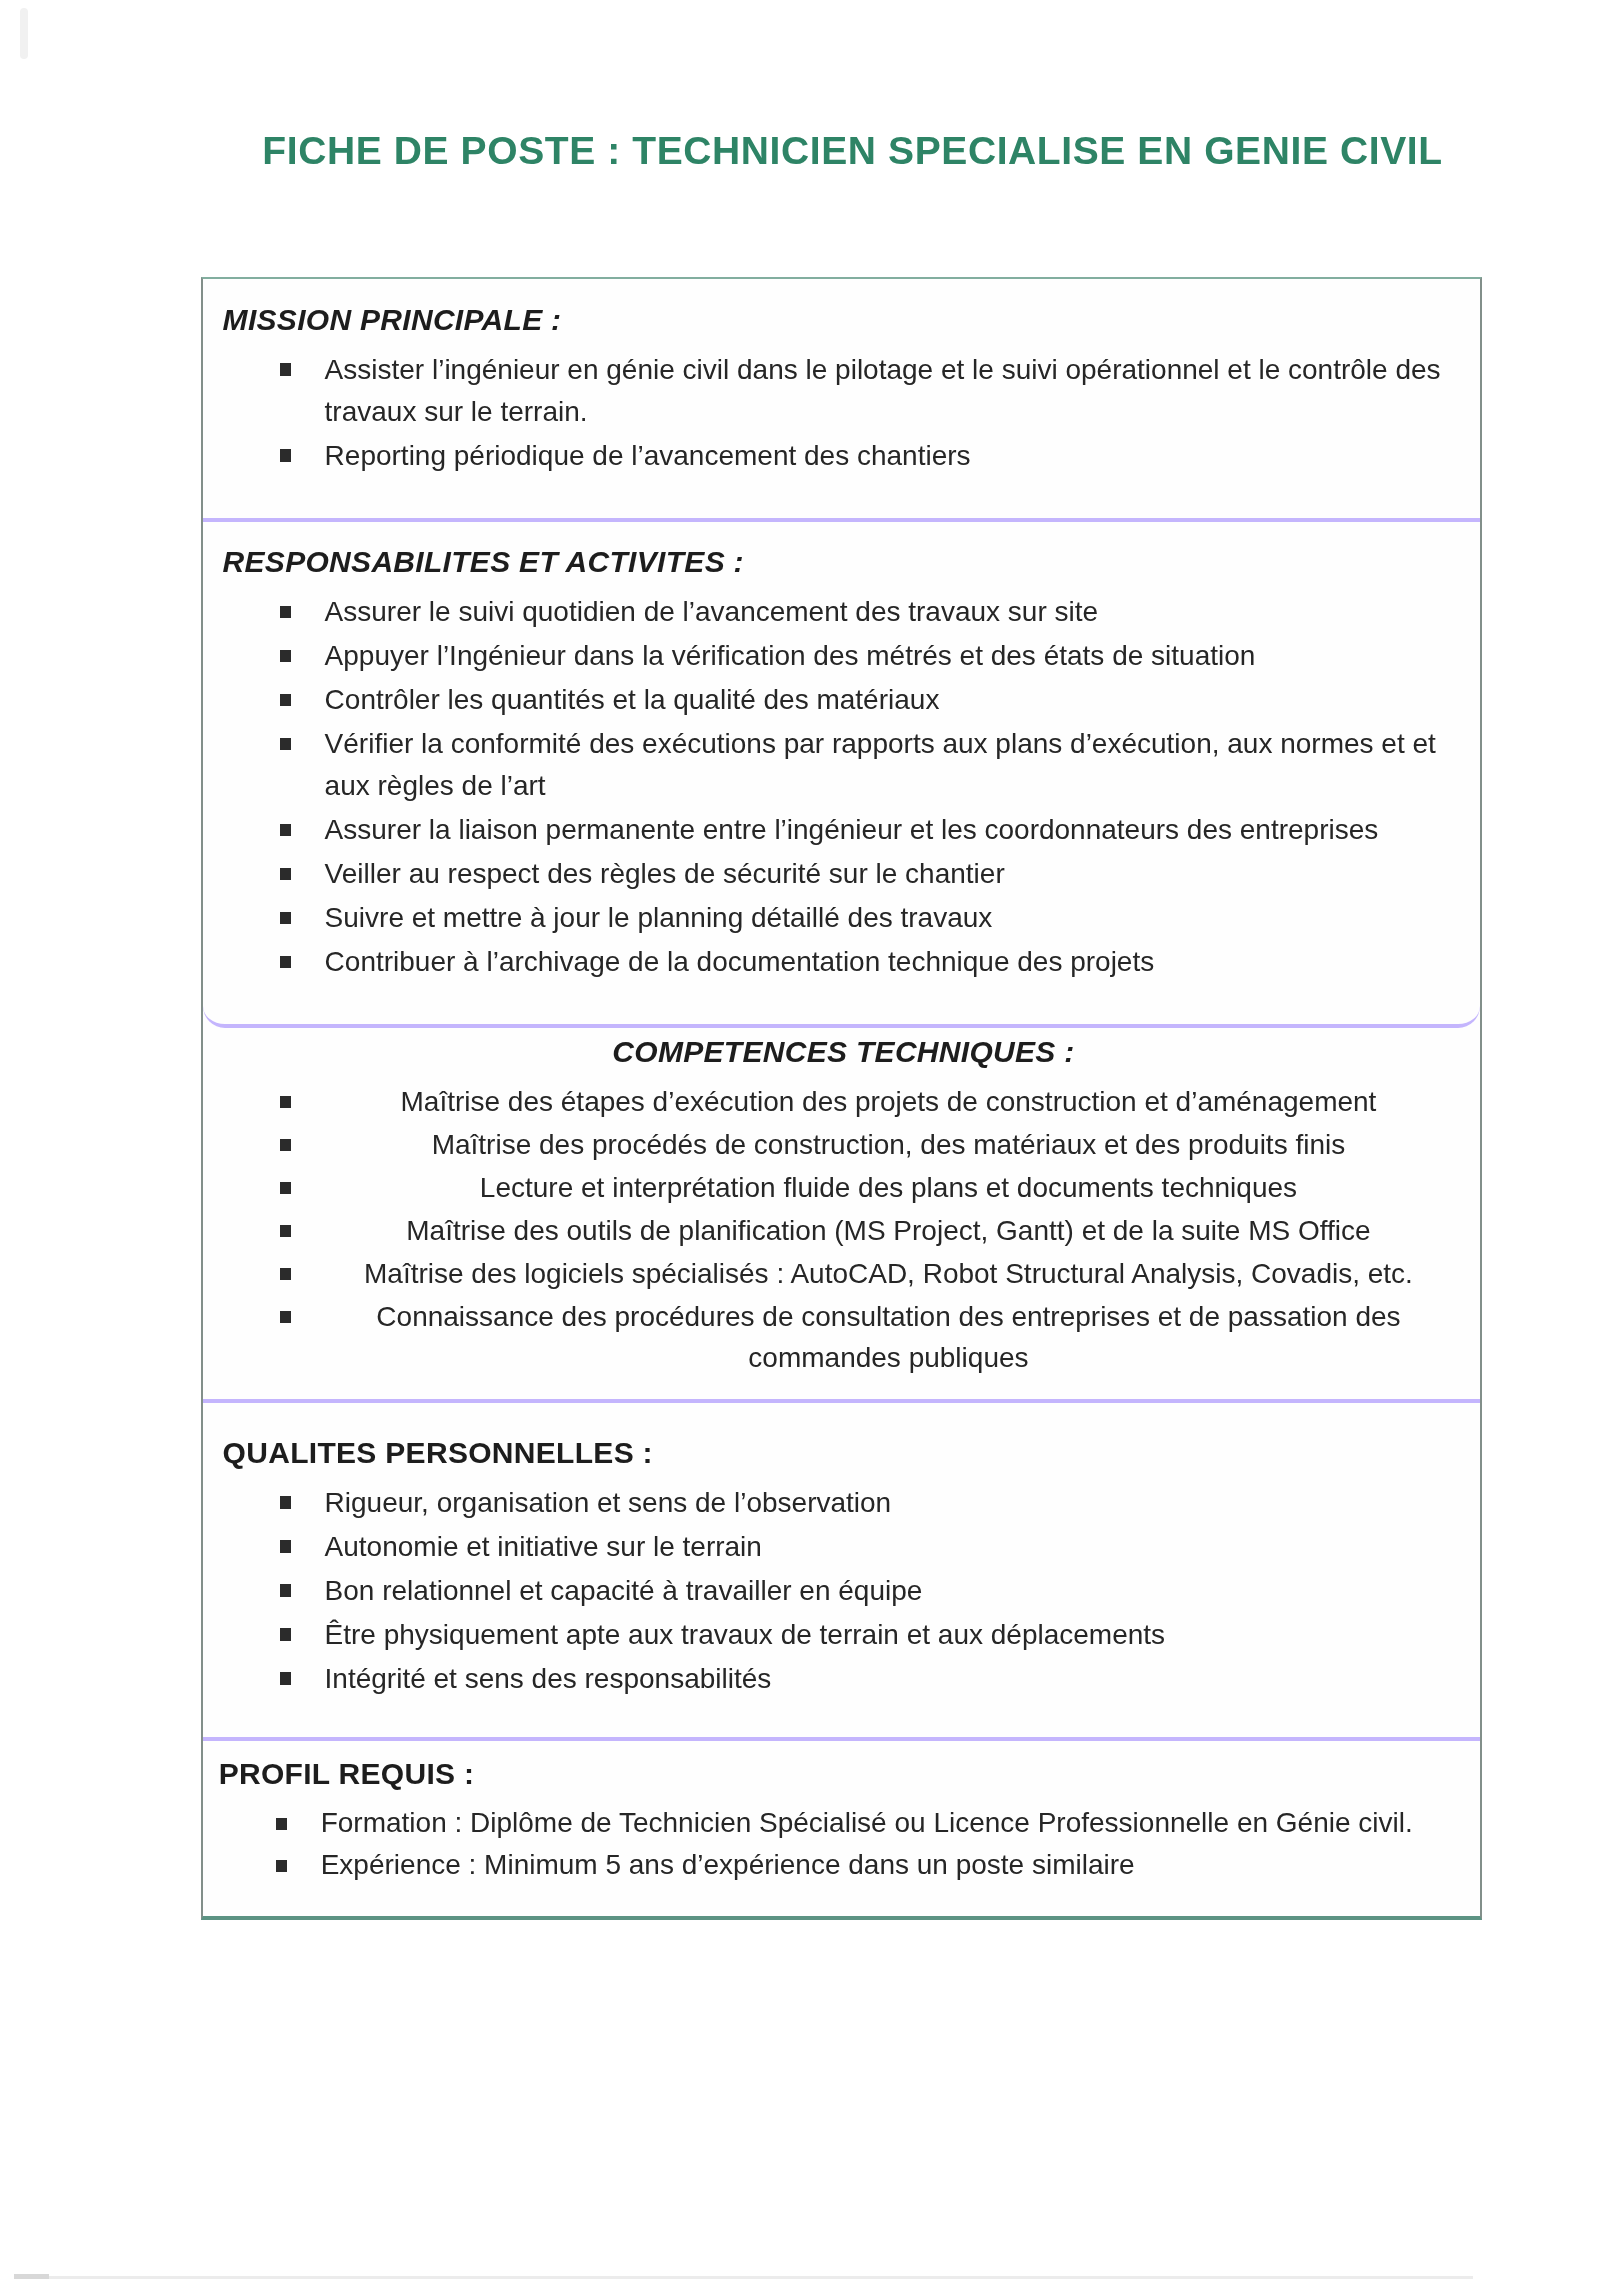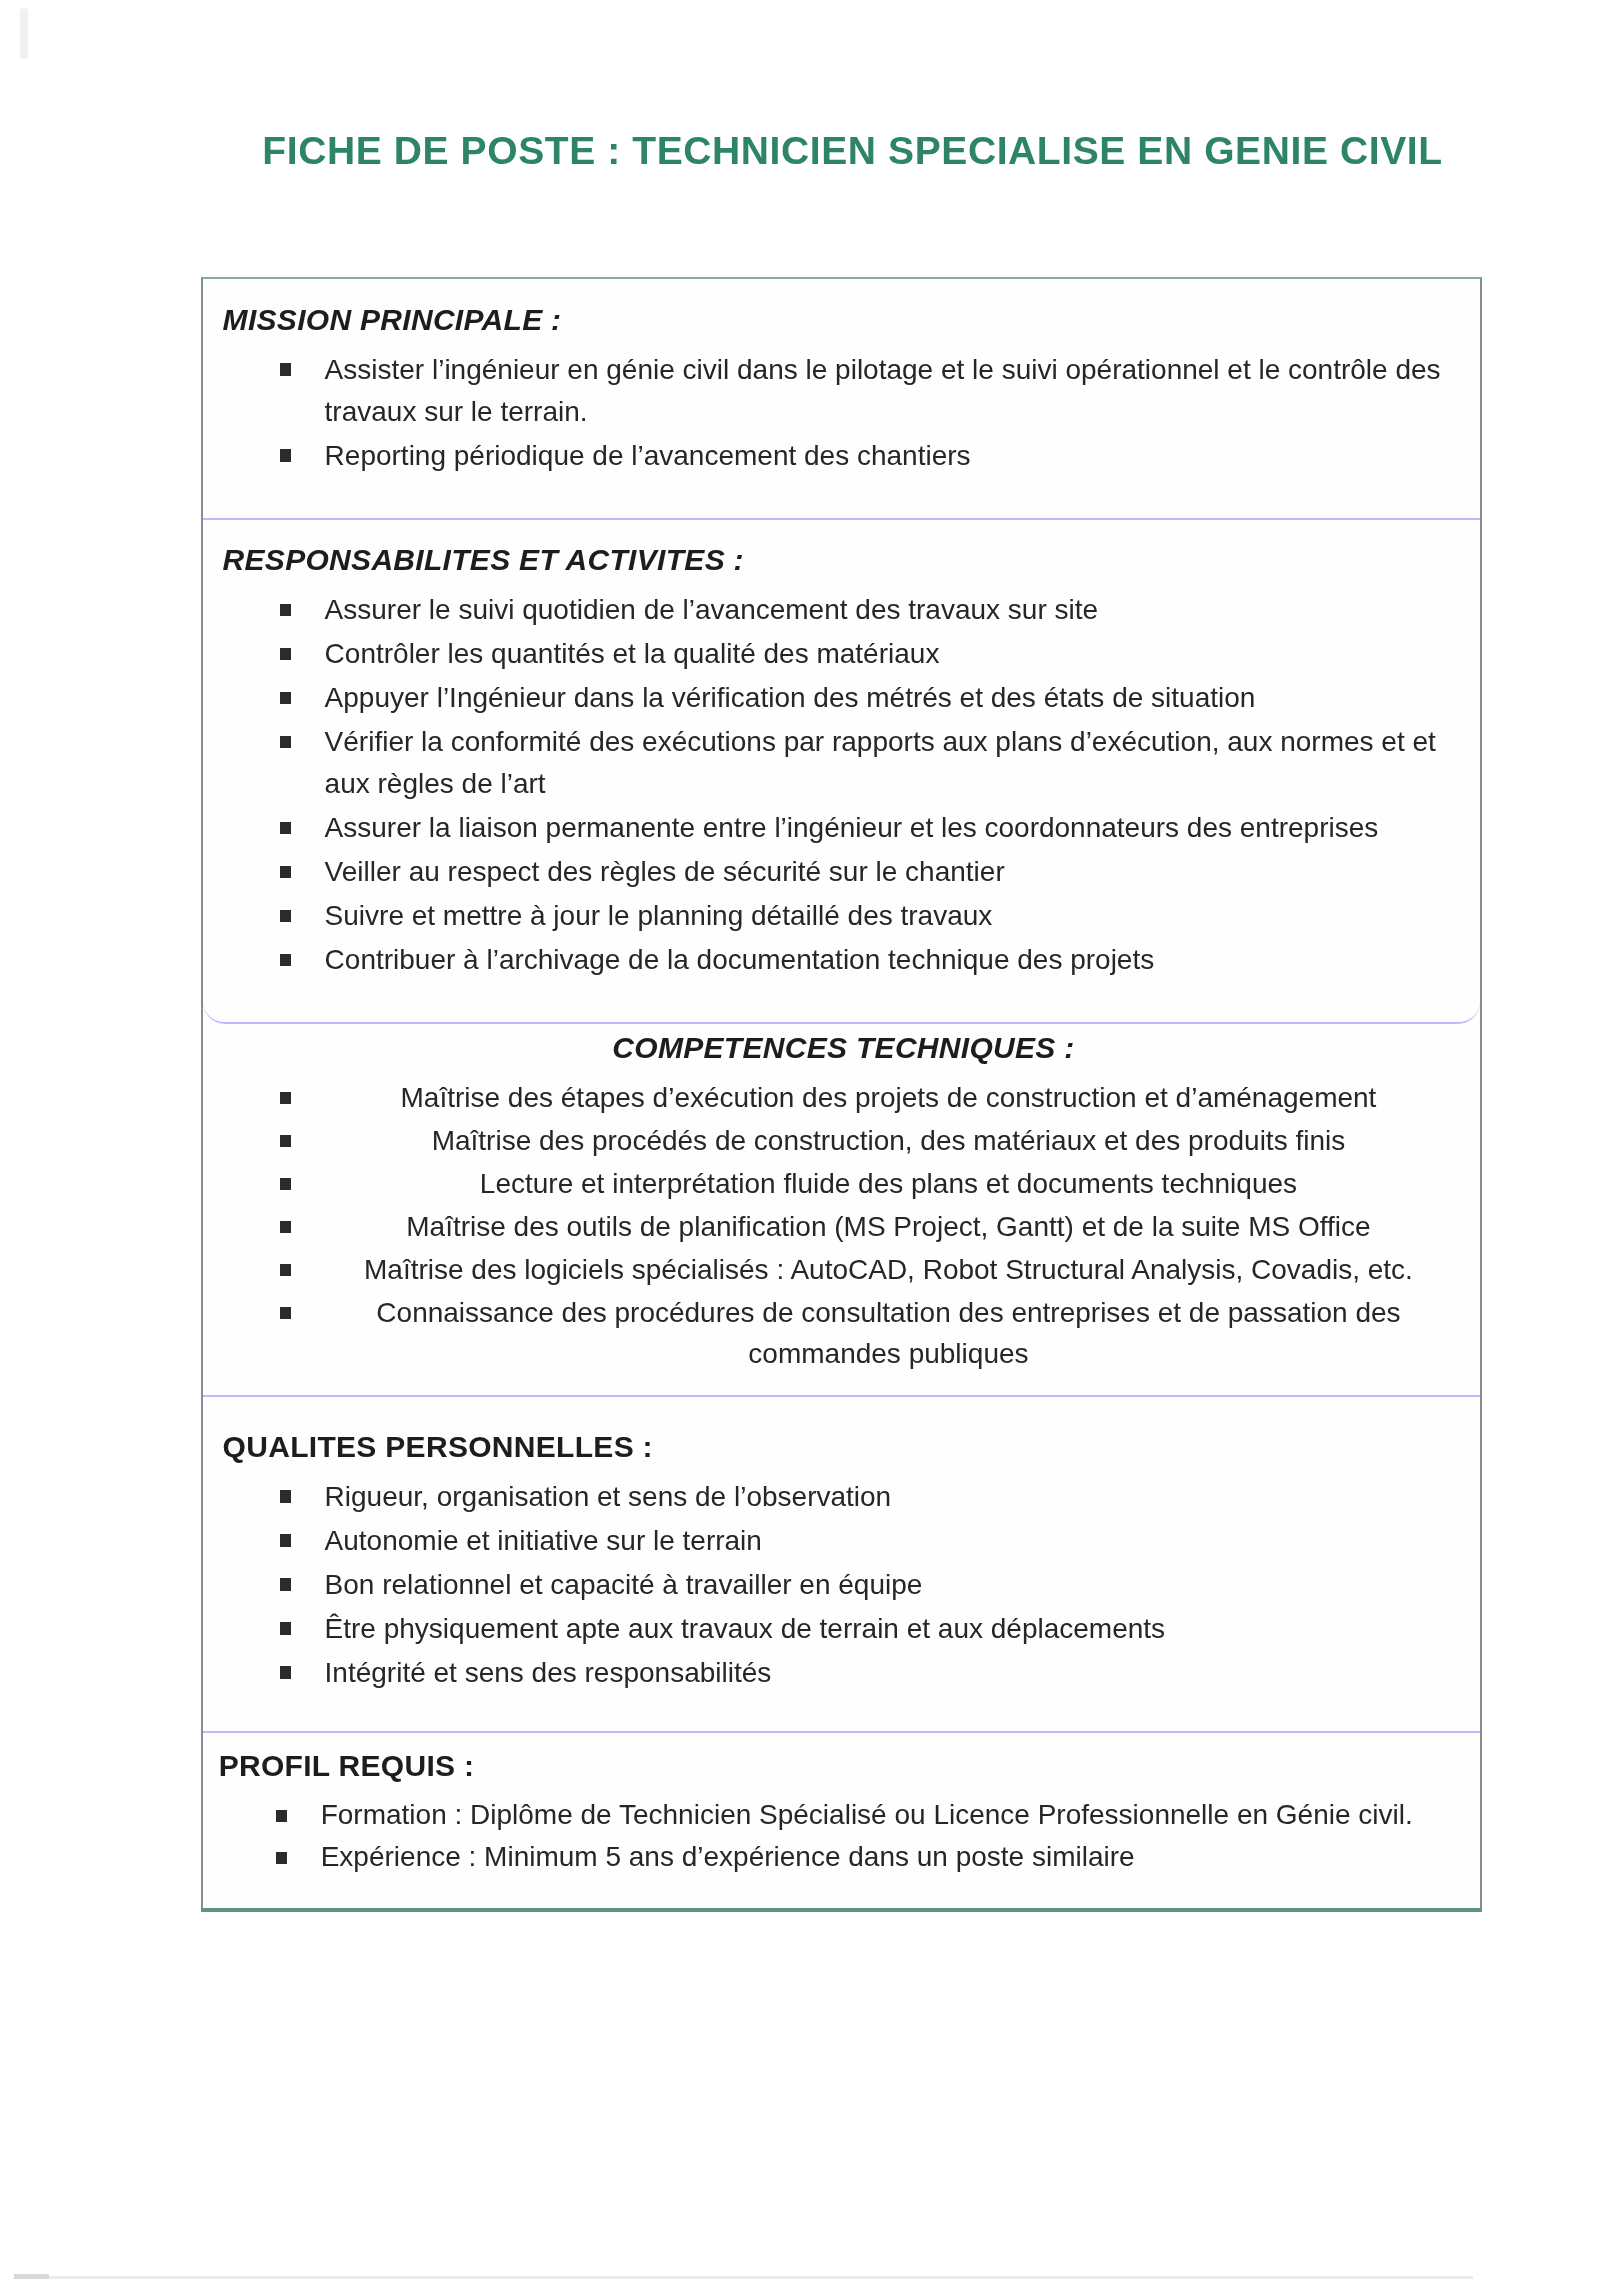--- a/index.html
+++ b/index.html
@@ -29,21 +29,21 @@
     left: 201px;
     top: 277px;
     width: 1281px;
     box-sizing: border-box;
     border-left: 2px solid #828f8a;
     border-right: 2px solid #828f8a;
     border-top: 2.9px solid #82ae9f;
     border-bottom: 4.9px solid #5c9383;
     background: #fefefe;
   }
-  .row { border-bottom: 2px solid #c4b5fd; }
+  .row { border-bottom: 4px solid #c4b5fd; }
   .row:last-child { border-bottom: none; }
   .r1 { padding: 23.5px 15.7px 29px 19.6px; }
   .r2 { padding: 23.5px 15.7px 29px 19.6px; border-radius: 22px; }
   .r3 { padding: 6.9px 15.7px 8.8px 19.6px; text-align: center; }
   .r4 { padding: 33px 15.7px 25.5px 19.6px; }
   .r5 { padding: 15.7px 15.7px 19.6px 15.7px; }
   .sec-heading {
     margin: 0 0 4.9px 0;
     font-size: 30px;
     font-weight: 700;
@@ -107,22 +107,22 @@
       <ul class="blist">
           <li><span class="sq"></span><span>Assister l’ingénieur en génie civil dans le pilotage et le suivi opérationnel et le contrôle des travaux sur le terrain.</span></li>
           <li><span class="sq"></span><span>Reporting périodique de l’avancement des chantiers</span></li>
         </ul>
     </section>
 
     <section class="row r2">
       <h2 class="sec-heading it">RESPONSABILITES ET ACTIVITES :</h2>
       <ul class="blist">
           <li><span class="sq"></span><span>Assurer le suivi quotidien de l’avancement des travaux sur site</span></li>
+          <li><span class="sq"></span><span>Appuyer l’Ingénieur dans la vérification des métrés et des états de situation</span></li>
           <li><span class="sq"></span><span>Contrôler les quantités et la qualité des matériaux</span></li>
-          <li><span class="sq"></span><span>Appuyer l’Ingénieur dans la vérification des métrés et des états de situation</span></li>
           <li><span class="sq"></span><span>Vérifier la conformité des exécutions par rapports aux plans d’exécution, aux normes et et aux règles de l’art</span></li>
           <li><span class="sq"></span><span>Assurer la liaison permanente entre l’ingénieur et les coordonnateurs des entreprises</span></li>
           <li><span class="sq"></span><span>Veiller au respect des règles de sécurité sur le chantier</span></li>
           <li><span class="sq"></span><span>Suivre et mettre à jour le planning détaillé des travaux</span></li>
           <li><span class="sq"></span><span>Contribuer à l’archivage de la documentation technique des projets</span></li>
         </ul>
     </section>
 
     <section class="row r3">
       <h2 class="sec-heading it">COMPETENCES TECHNIQUES :</h2>

